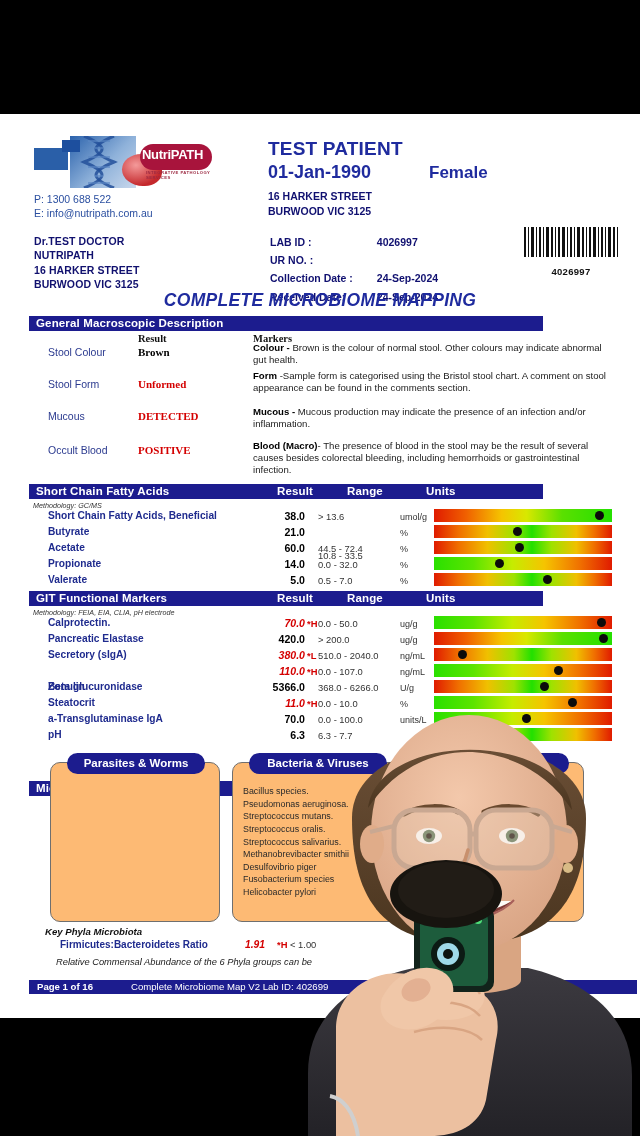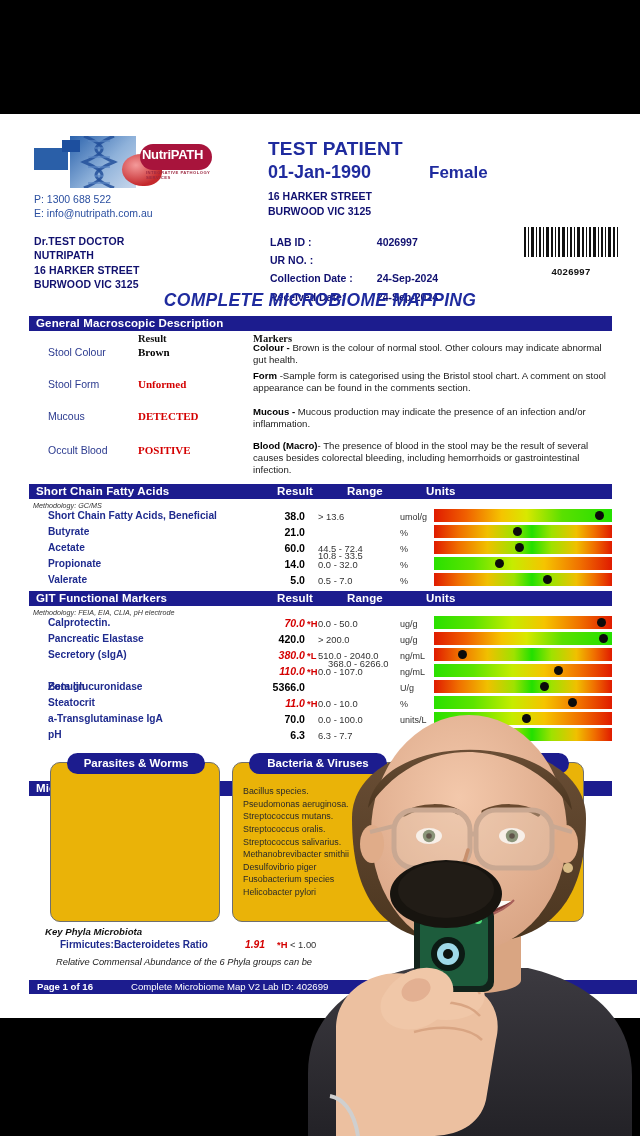--- a/index.html
+++ b/index.html
@@ -52,21 +52,21 @@
   #barcode-wrap { position:absolute; left:521px; top:113px; width:100px; text-align:center; }
   #barcode { width:98px; height:30px; }
   #barcode-num { margin-top:5px; font-size:9.5px; font-weight:bold; color:#111; letter-spacing:.3px;}
 
   
   #report-title { position:absolute; left:0; top:176px; width:640px; text-align:center;
                   font-size:17.5px; font-weight:bold; font-style:italic; color:#1f2b9e;
                   letter-spacing:.3px; }
 
   
-  .bar { position:absolute; left:29px; width:583px; height:15px; background:#1c1c8e;
+  .bar { position:absolute; left:29px; width:514px; height:15px; background:#1c1c8e;
          color:#ffffff; font-size:11.5px; font-weight:bold; line-height:15px; padding-left:7px;
          letter-spacing:.15px; }
   .bar .col { position:absolute; top:0; font-size:11.5px; font-weight:bold; color:#fff; }
 
   .methodology { position:absolute; left:33px; font-size:7.2px; font-style:italic; color:#333; }
   .macro-hdr-result { position:absolute; left:138px; top:219px; font-size:10.5px; font-weight:bold;
                       color:#111; font-family:"Liberation Serif", serif;}
   .macro-hdr-markers{ position:absolute; left:253px; top:219px; font-size:10.5px; font-weight:bold;
                       color:#111; font-family:"Liberation Serif", serif;}
   .macro-label { position:absolute; left:48px; font-size:10.5px; color:#2b3a8f; }
@@ -79,21 +79,21 @@
   .rres.flag { color:#d40000; font-style:italic; }
   .rflag  { position:absolute; left:307px; font-size:9.4px; font-weight:bold; color:#d40000; }
   .rrange { position:absolute; left:318px; font-size:9.4px; color:#333; white-space:nowrap;}
   .runits { position:absolute; left:400px; font-size:9px; color:#333; }
 
   
   .gbar { position:absolute; left:434px; width:178px; height:13px; }
   .gdot { position:absolute; width:9px; height:9px; border-radius:50%; background:#0b0b0b; top:2px; }
 
   
-  .sbox { position:absolute; border:1px solid #6f6f6f; border-radius:10px; background:#eab308; }
+  .sbox { position:absolute; border:1px solid #6f6f6f; border-radius:10px; background:#fdba74; }
   .spill { position:absolute; top:-10px; background:#1c1c8e; border-radius:12px; height:21px;
            color:#fff; font-size:11.5px; font-weight:bold; line-height:21px; text-align:center; }
   .slist { position:absolute; font-size:8.9px; color:#2a2a2a; line-height:1.42; }
 
   
   #kp-title { position:absolute; left:45px; top:812px; font-size:9.6px; font-weight:bold;
               font-style:italic; color:#111; }
   #kp-row   { position:absolute; left:60px; top:825px; font-size:10px; font-weight:bold; color:#1f2b8e;}
   #kp-val   { position:absolute; left:245px; top:825px; font-size:10.3px; font-weight:bold;
               color:#d40000; font-style:italic;}
@@ -316,21 +316,21 @@
         <div class="rname" style="top: 551px; left: 48px; margin-top: 16px;">Zonulin</div>
         <div class="rres flag" style="top: 551px;">110.0</div>
         <div class="rflag" style="top: 552px;">*H</div>
         <div class="rrange" style="top: 552px;">0.0 - 107.0</div>
         <div class="runits" style="top: 553px;">ng/mL</div>
         <div class="gbar" style="top: 550px; background: linear-gradient(90deg, rgb(42, 224, 0) 0%, rgb(92, 228, 0) 22%, rgb(198, 236, 0) 44%, rgb(245, 196, 0) 62%, rgb(240, 112, 0) 82%, rgb(224, 27, 0) 100%);">
           <div class="gdot" style="left: 120.1px;"></div>
         </div>
         <div class="rname" style="top: 567px; left: 48px;">Beta glucuronidase</div>
         <div class="rres" style="top: 567px;">5366.0</div>
-        <div class="rrange" style="top: 544px; margin-left: 10px;">368.0 - 6266.0</div>
+        <div class="rrange" style="top: 568px;">368.0 - 6266.0</div>
         <div class="runits" style="top: 569px;">U/g</div>
         <div class="gbar" style="top: 566px; background: linear-gradient(90deg, rgb(224, 27, 0) 0%, rgb(240, 112, 0) 14%, rgb(240, 192, 0) 30%, rgb(158, 226, 0) 45%, rgb(34, 224, 0) 55%, rgb(158, 226, 0) 66%, rgb(240, 192, 0) 80%, rgb(240, 112, 0) 90%, rgb(224, 27, 0) 100%);">
           <div class="gdot" style="left: 105.86px;"></div>
         </div>
         <div class="rname" style="top: 583px; left: 48px;">Steatocrit</div>
         <div class="rres flag" style="top: 583px;">11.0</div>
         <div class="rflag" style="top: 584px;">*H</div>
         <div class="rrange" style="top: 584px;">0.0 - 10.0</div>
         <div class="runits" style="top: 585px;">%</div>
         <div class="gbar" style="top: 582px; background: linear-gradient(90deg, rgb(42, 224, 0) 0%, rgb(92, 228, 0) 22%, rgb(198, 236, 0) 44%, rgb(245, 196, 0) 62%, rgb(240, 112, 0) 82%, rgb(224, 27, 0) 100%);">

